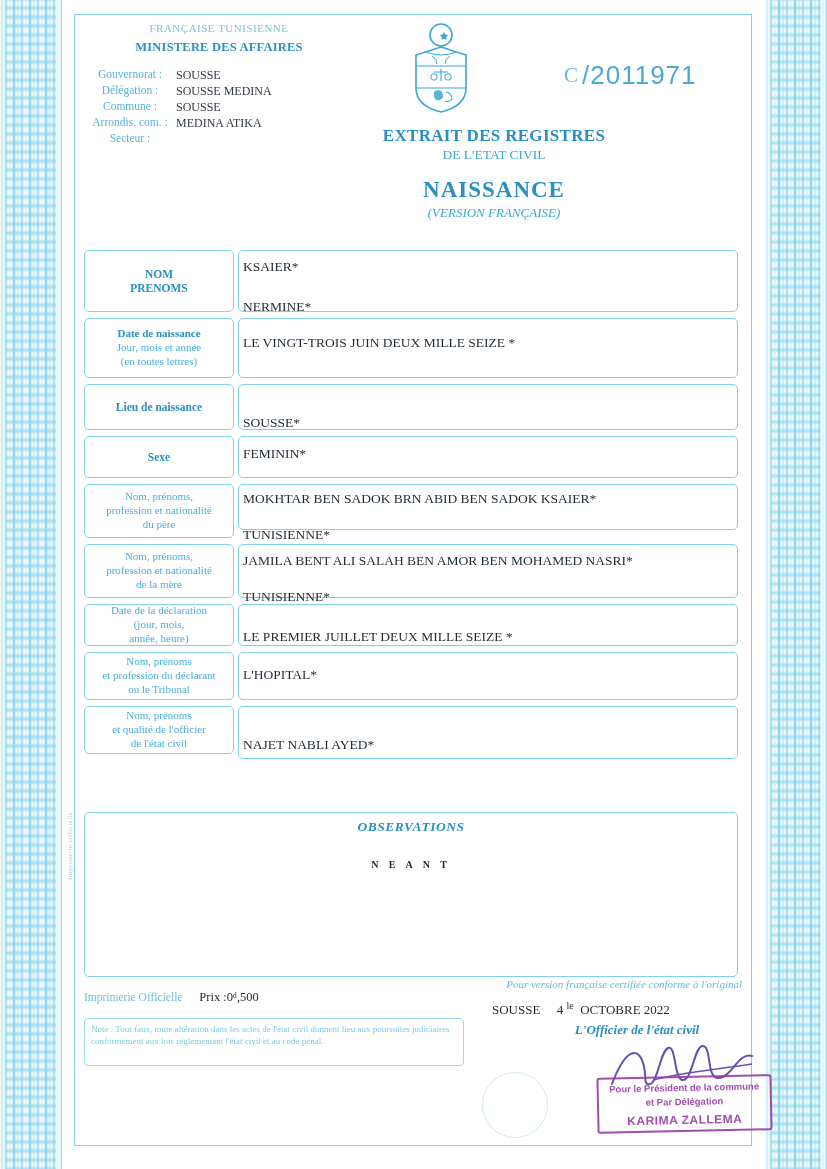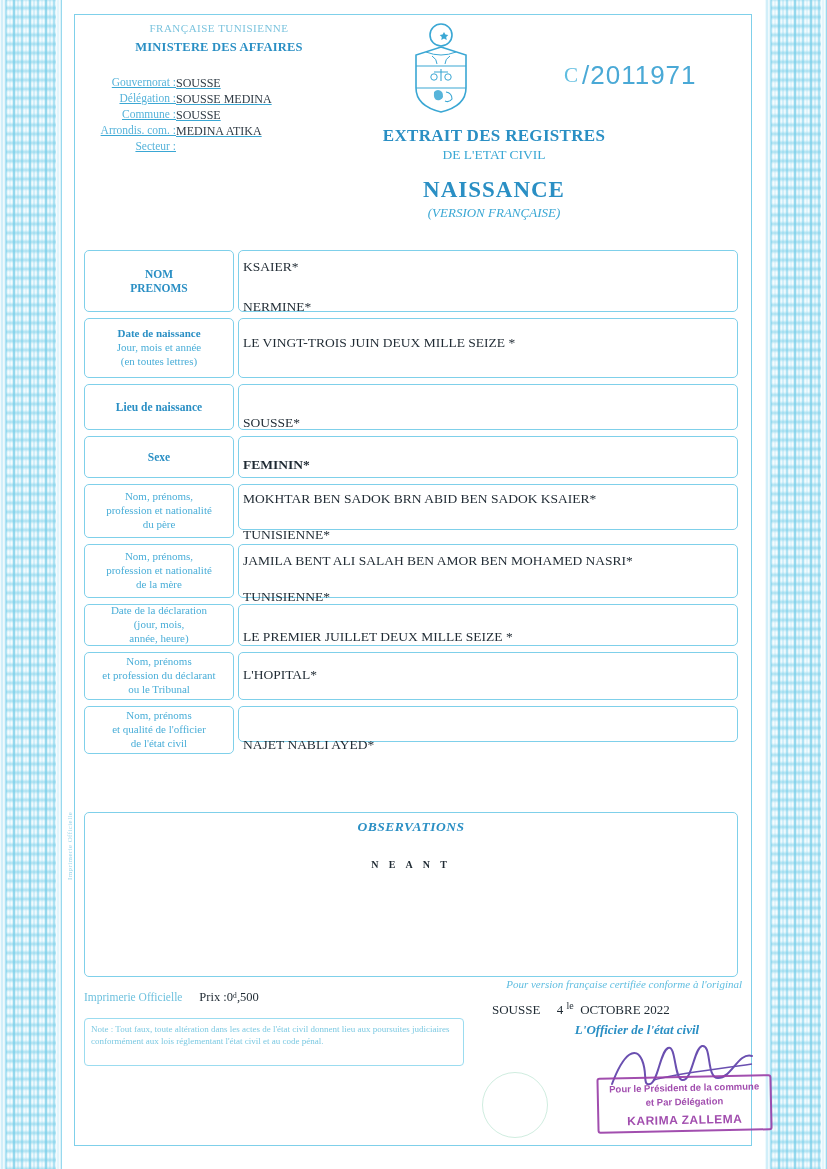--- a/index.html
+++ b/index.html
@@ -33,21 +33,21 @@
   .frame{
     position:absolute;left:12px;top:14px;width:676px;height:1130px;
     border:1px solid #7fd0ea;
   }
 
   
   .hdr{position:absolute;left:22px;top:22px;width:650px;height:210px;}
   .hdr-left{position:absolute;left:0;top:0;width:270px;text-align:center;}
   .rep{font-size:11px;letter-spacing:.5px;color:#7cc4de;}
   .min{font-size:12.5px;font-weight:bold;color:#2a8fc4;margin-top:5px;line-height:1.35;letter-spacing:.2px;}
-  .gov{margin-top:20px;font-size:11.5px;text-align:right;text-decoration:underline;}
+  .gov{margin-top:12px;font-size:11.5px;text-align:center;}
   .gov .row{display:flex;margin-bottom:1px;}
   .gov .lbl{width:92px;color:#56b3da;}
   .gov .val{color:#2f3a44;font-size:12px;}
 
   .emblem{position:absolute;left:312px;top:0;width:90px;height:92px;}
 
   .ctr{position:absolute;left:245px;top:104px;width:330px;text-align:center;}
   .ctr .t1{font-size:17px;font-weight:bold;color:#2a8fc4;letter-spacing:.3px;}
   .ctr .t2{font-size:13.5px;color:#3aa7d4;margin-top:1px;}
   .ctr .t3{font-size:23px;font-weight:bold;color:#2a8fc4;margin-top:14px;letter-spacing:1px;}
@@ -227,21 +227,21 @@
       <div class="val-box" style="height:46px;">
         <div class="val-text" style="top:30px;">SOUSSE*</div>
       </div>
     </div>
 
     <div class="row" style="height:42px;">
       <div class="lbl-box" style="height:42px;">
         <div>Sexe</div>
       </div>
       <div class="val-box" style="height:42px;">
-        <div class="val-text" style="top:20px;font-weight:bold;">FEMININ*</div>
+        <div class="val-text" style="top:9px;">FEMININ*</div>
       </div>
     </div>
 
     <div class="row" style="height:54px;">
       <div class="lbl-box thin" style="height:54px;">
         <div>
           <div>Nom, prénoms,</div>
           <div>profession et nationalité</div>
           <div>du père</div>
         </div>
@@ -293,21 +293,21 @@
     </div>
 
     <div class="row" style="height:48px;">
       <div class="lbl-box thin" style="height:48px;">
         <div>
           <div>Nom, prénoms</div>
           <div>et qualité de l'officier</div>
           <div>de l'état civil</div>
         </div>
       </div>
-      <div class="val-box" style="height:36px;">
+      <div class="val-box" style="height:53px;">
         <div class="val-text" style="top:30px;">NAJET NABLI AYED*</div>
       </div>
     </div>
   </div>
 
   <div class="obs">
     <div class="obs-title">OBSERVATIONS</div>
     <div class="obs-body">N E A N T</div>
   </div>
 

